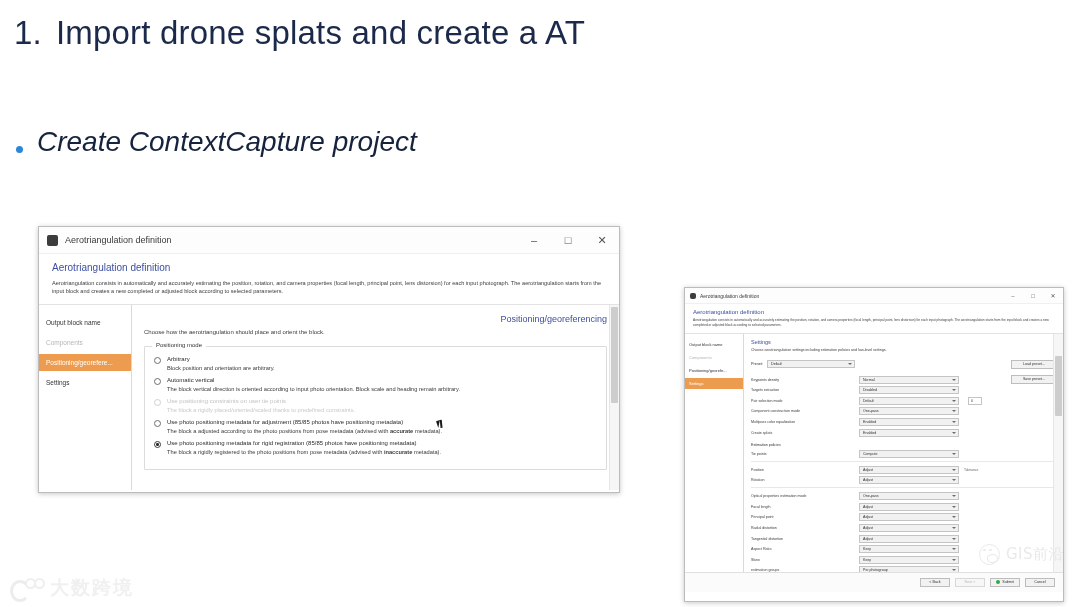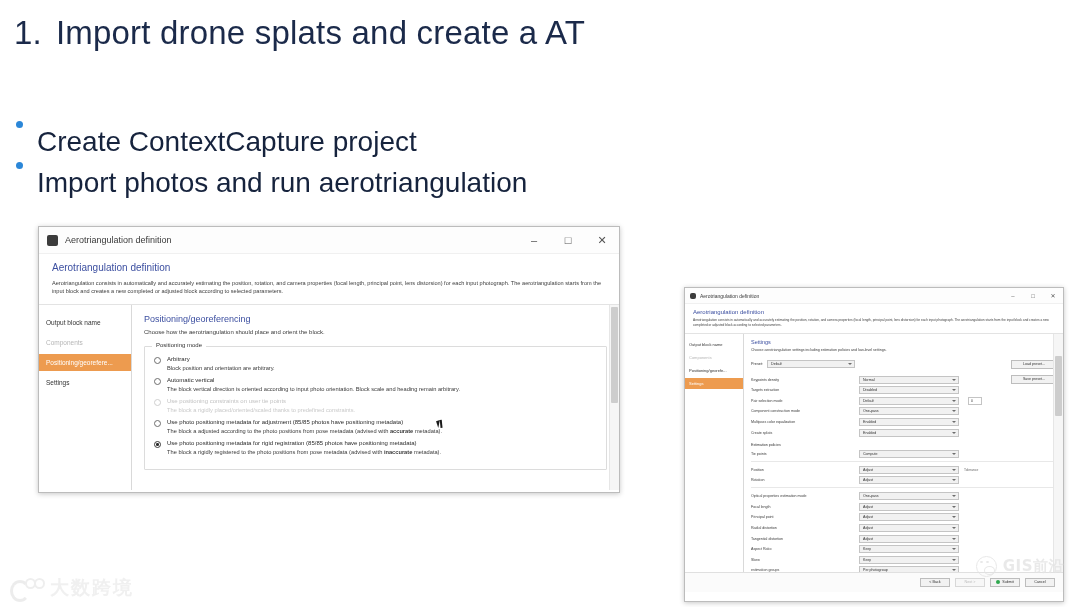--- a/index.html
+++ b/index.html
@@ -11,21 +11,21 @@
   }
 
   
   .slide-title{
     position:absolute;left:14px;top:14px;
     font-size:33px;color:#1b2a4a;letter-spacing:.2px;white-space:nowrap;
   }
   .slide-title .num{margin-right:14px;}
 
   .bullets{position:absolute;left:16px;top:126px;}
-  .bullet-row{display:flex;align-items:flex-start;margin-bottom:9px;}
+  .bullet-row{display:flex;align-items:flex-end;margin-bottom:9px;font-style:italic;}
   .bullet-dot{
     width:7px;height:7px;border-radius:50%;
     background:#2b87d8;margin-right:14px;flex:0 0 auto;
     position:relative;top:-5px;
   }
   .bullet-text{font-size:28px;color:#16233d;white-space:nowrap;}
 
   
   .dialog{
     position:absolute;background:#ffffff;
@@ -68,21 +68,21 @@
   #dlg-left .app-icon{width:11px;height:11px;margin-right:7px;}
   #dlg-left .title-text{font-size:9px;}
   #dlg-left .wbtn{width:34px;height:26px;font-size:11px;}
   #dlg-left .dlg-head{padding:8px 13px 9px 13px;}
   #dlg-left .dlg-head-title{font-size:10px;margin-bottom:6px;}
   #dlg-left .dlg-head-desc{font-size:5.6px;}
   #dlg-left .dlg-body{height:185px;}
   #dlg-left .nav{width:92px;padding-top:9px;}
   #dlg-left .nav-item{font-size:6.5px;padding:5px 7px;margin-bottom:3px;}
   #dlg-left .pane{padding:9px 12px 0 12px;}
-  #dlg-left .pane-title{font-size:9px;margin-bottom:5px;}
+  #dlg-left .pane-title{font-size:9px;margin-bottom:5px;text-align:right;}
   #dlg-left .pane-sub{font-size:6px;margin-bottom:11px;}
 
   .group{
     border:1px solid #dcdcdc;border-radius:1px;
     padding:9px 9px 8px 9px;position:relative;
   }
   .group-legend{
     position:absolute;top:-5px;left:7px;background:#fff;
     padding:0 4px;color:#333;font-size:6px;
   }
@@ -201,23 +201,22 @@
   }
   .wm-left .logo .c3{
     position:absolute;left:24px;top:1px;width:7px;height:7px;border-radius:50%;
     border:2.5px solid #ebebeb;
   }
   .wm-left .cn{
     font-size:19px;color:#ededed;font-weight:bold;letter-spacing:2px;
     font-family:"DejaVu Sans",sans-serif;
   }
   .wm-right{
-    position:absolute;right:16px;bottom:30px;display:flex;align-items:center;
+    position:absolute;right:16px;bottom:42px;display:flex;align-items:center;
     opacity:.8;
-    font-weight:bold;
   }
   .wm-right .wechat{
     width:19px;height:19px;border-radius:50%;border:1.6px solid #e2e2e2;
     position:relative;flex:0 0 auto;margin-right:6px;
   }
   .wm-right .wechat .b1{
     position:absolute;left:3px;top:3.5px;width:3px;height:2px;border-radius:50%;
     background:#e2e2e2;
   }
   .wm-right .wechat .b2{
@@ -237,24 +236,20 @@
 <body>
 
 <div class="slide-title">
   <span class="num">1.</span><span>Import drone splats and create a AT</span>
 </div>
 
 <div class="bullets">
   <div class="bullet-row">
     <span class="bullet-dot"></span>
     <span class="bullet-text">Create ContextCapture project</span>
-  </div>
-  <div class="bullet-row">
-    <span class="bullet-dot"></span>
-    <span class="bullet-text">Import photos and run aerotriangulation</span>
   </div>
 </div>
 
 <div class="dialog" id="dlg-left">
 
   <div class="titlebar">
     <span class="app-icon"></span>
     <span class="title-text">Aerotriangulation definition</span>
     <span class="wbtns">
       <span class="wbtn">–</span>

